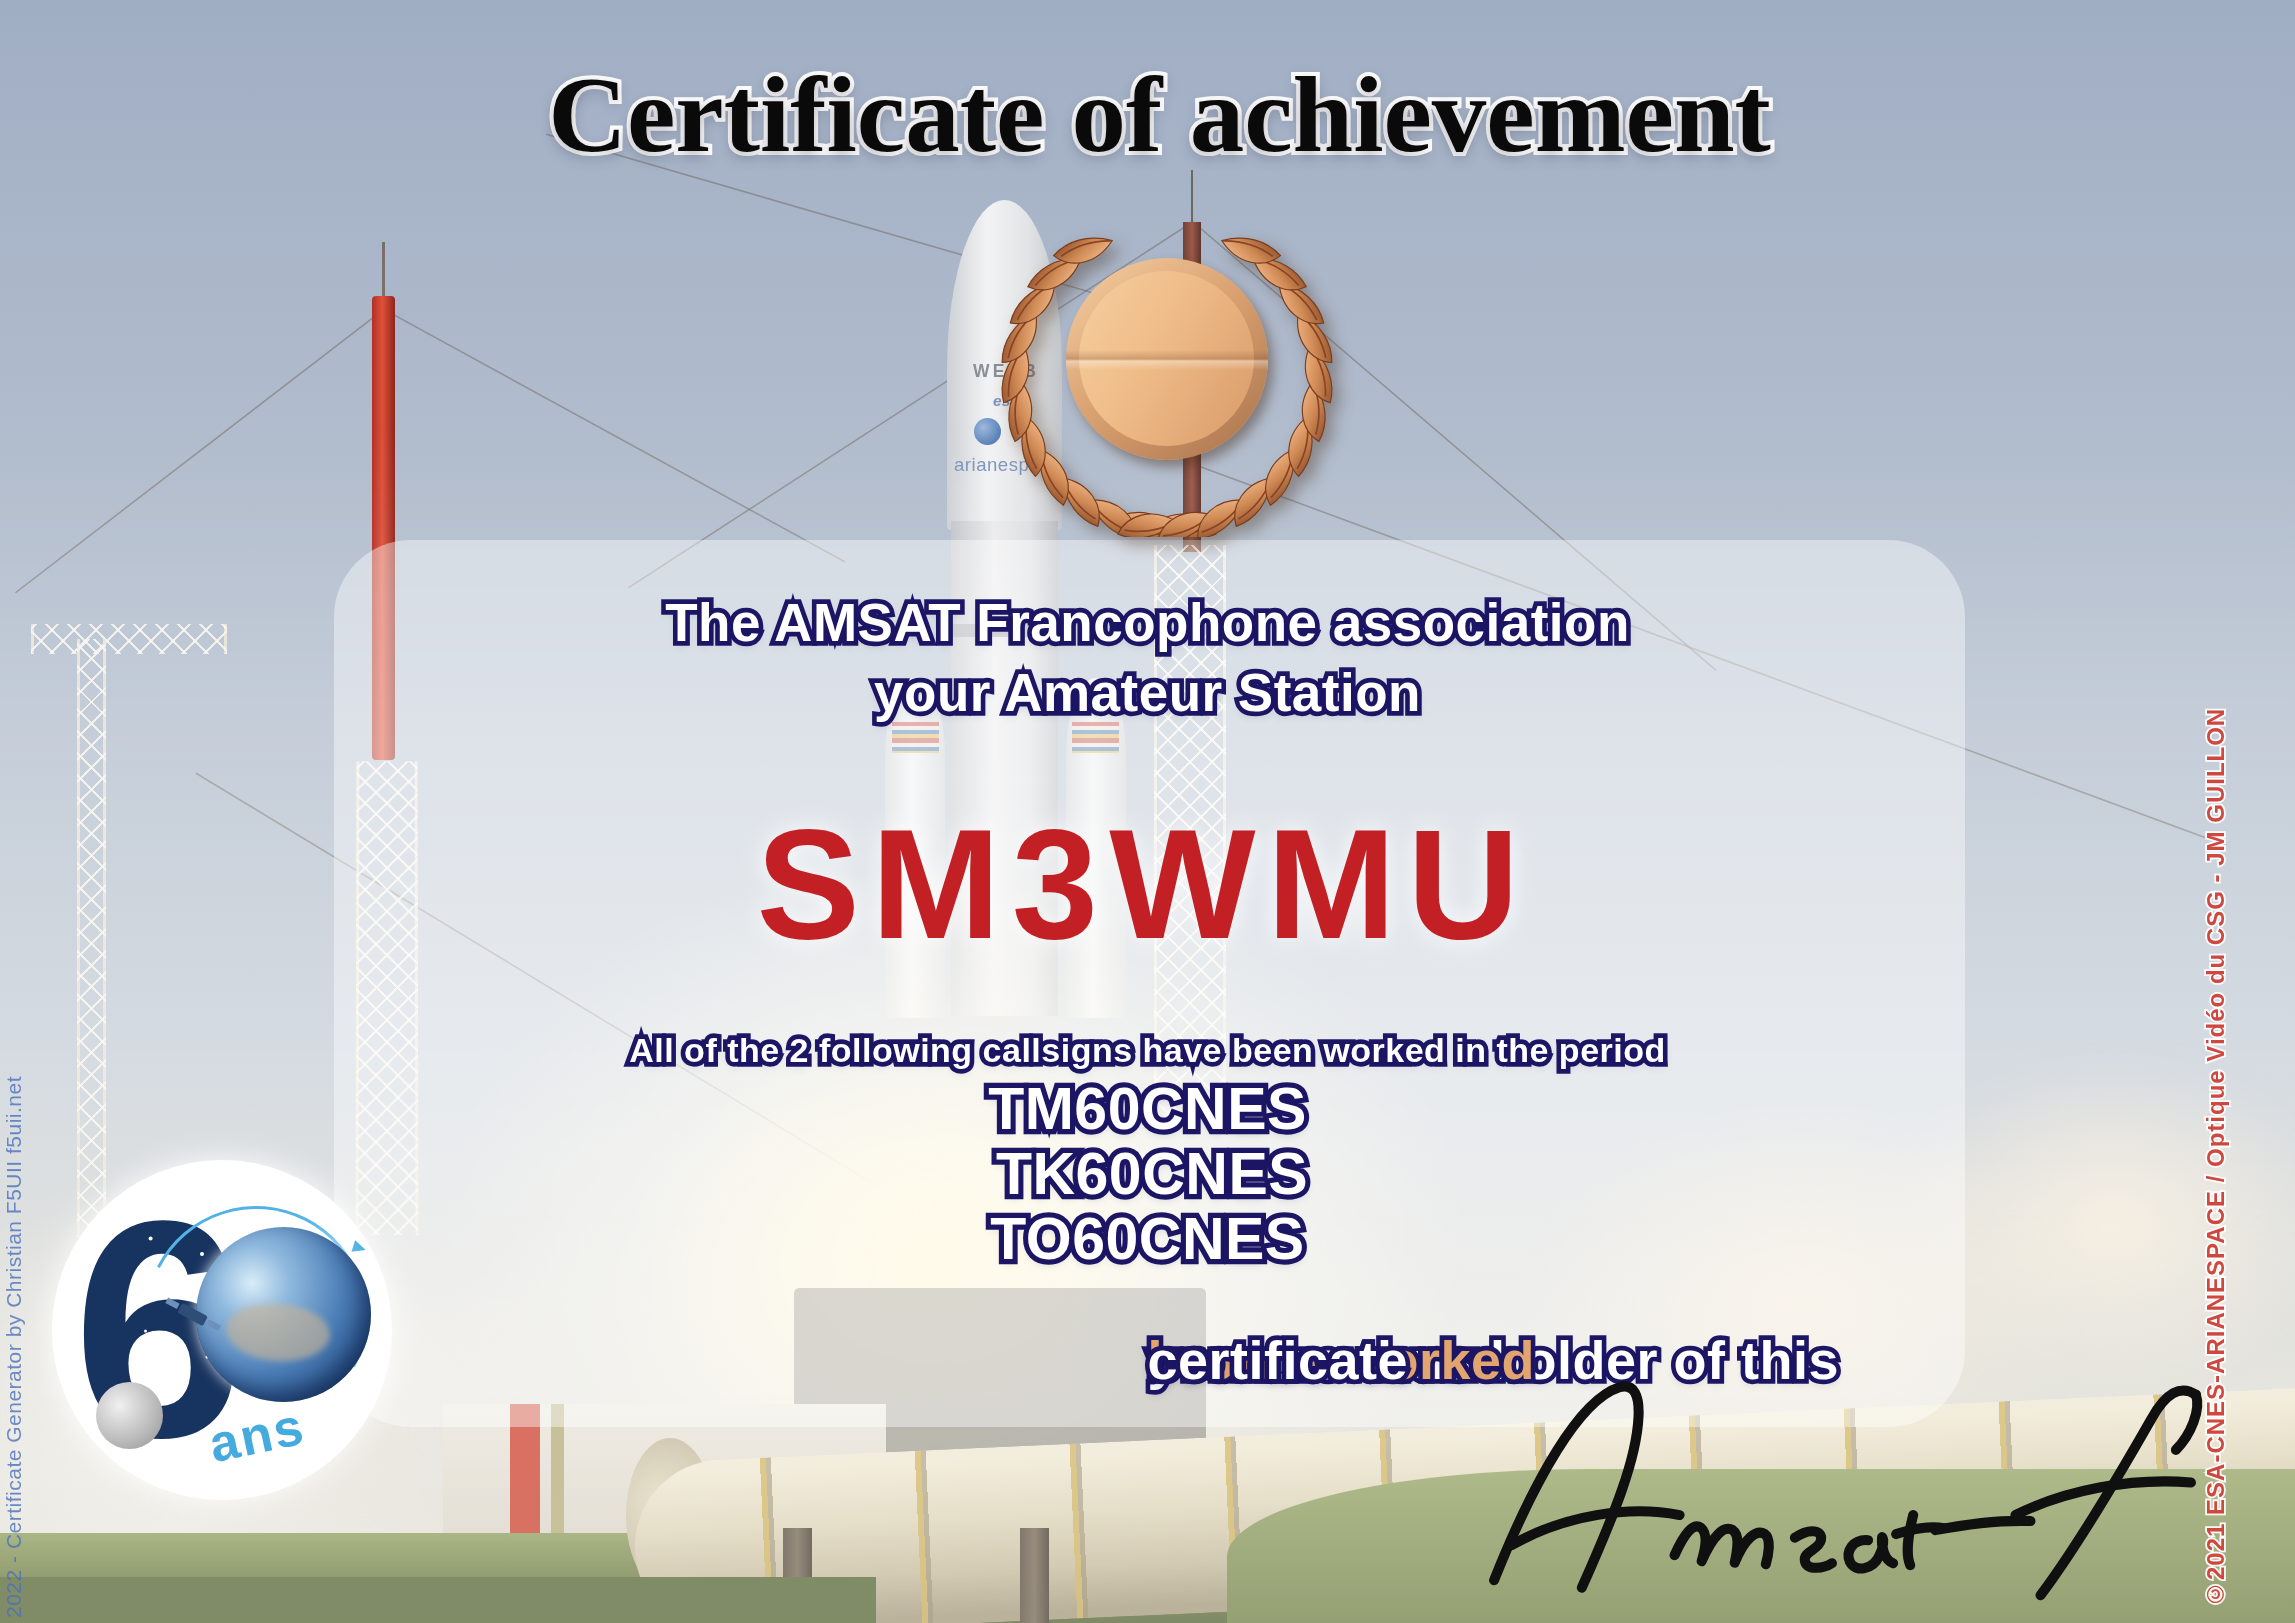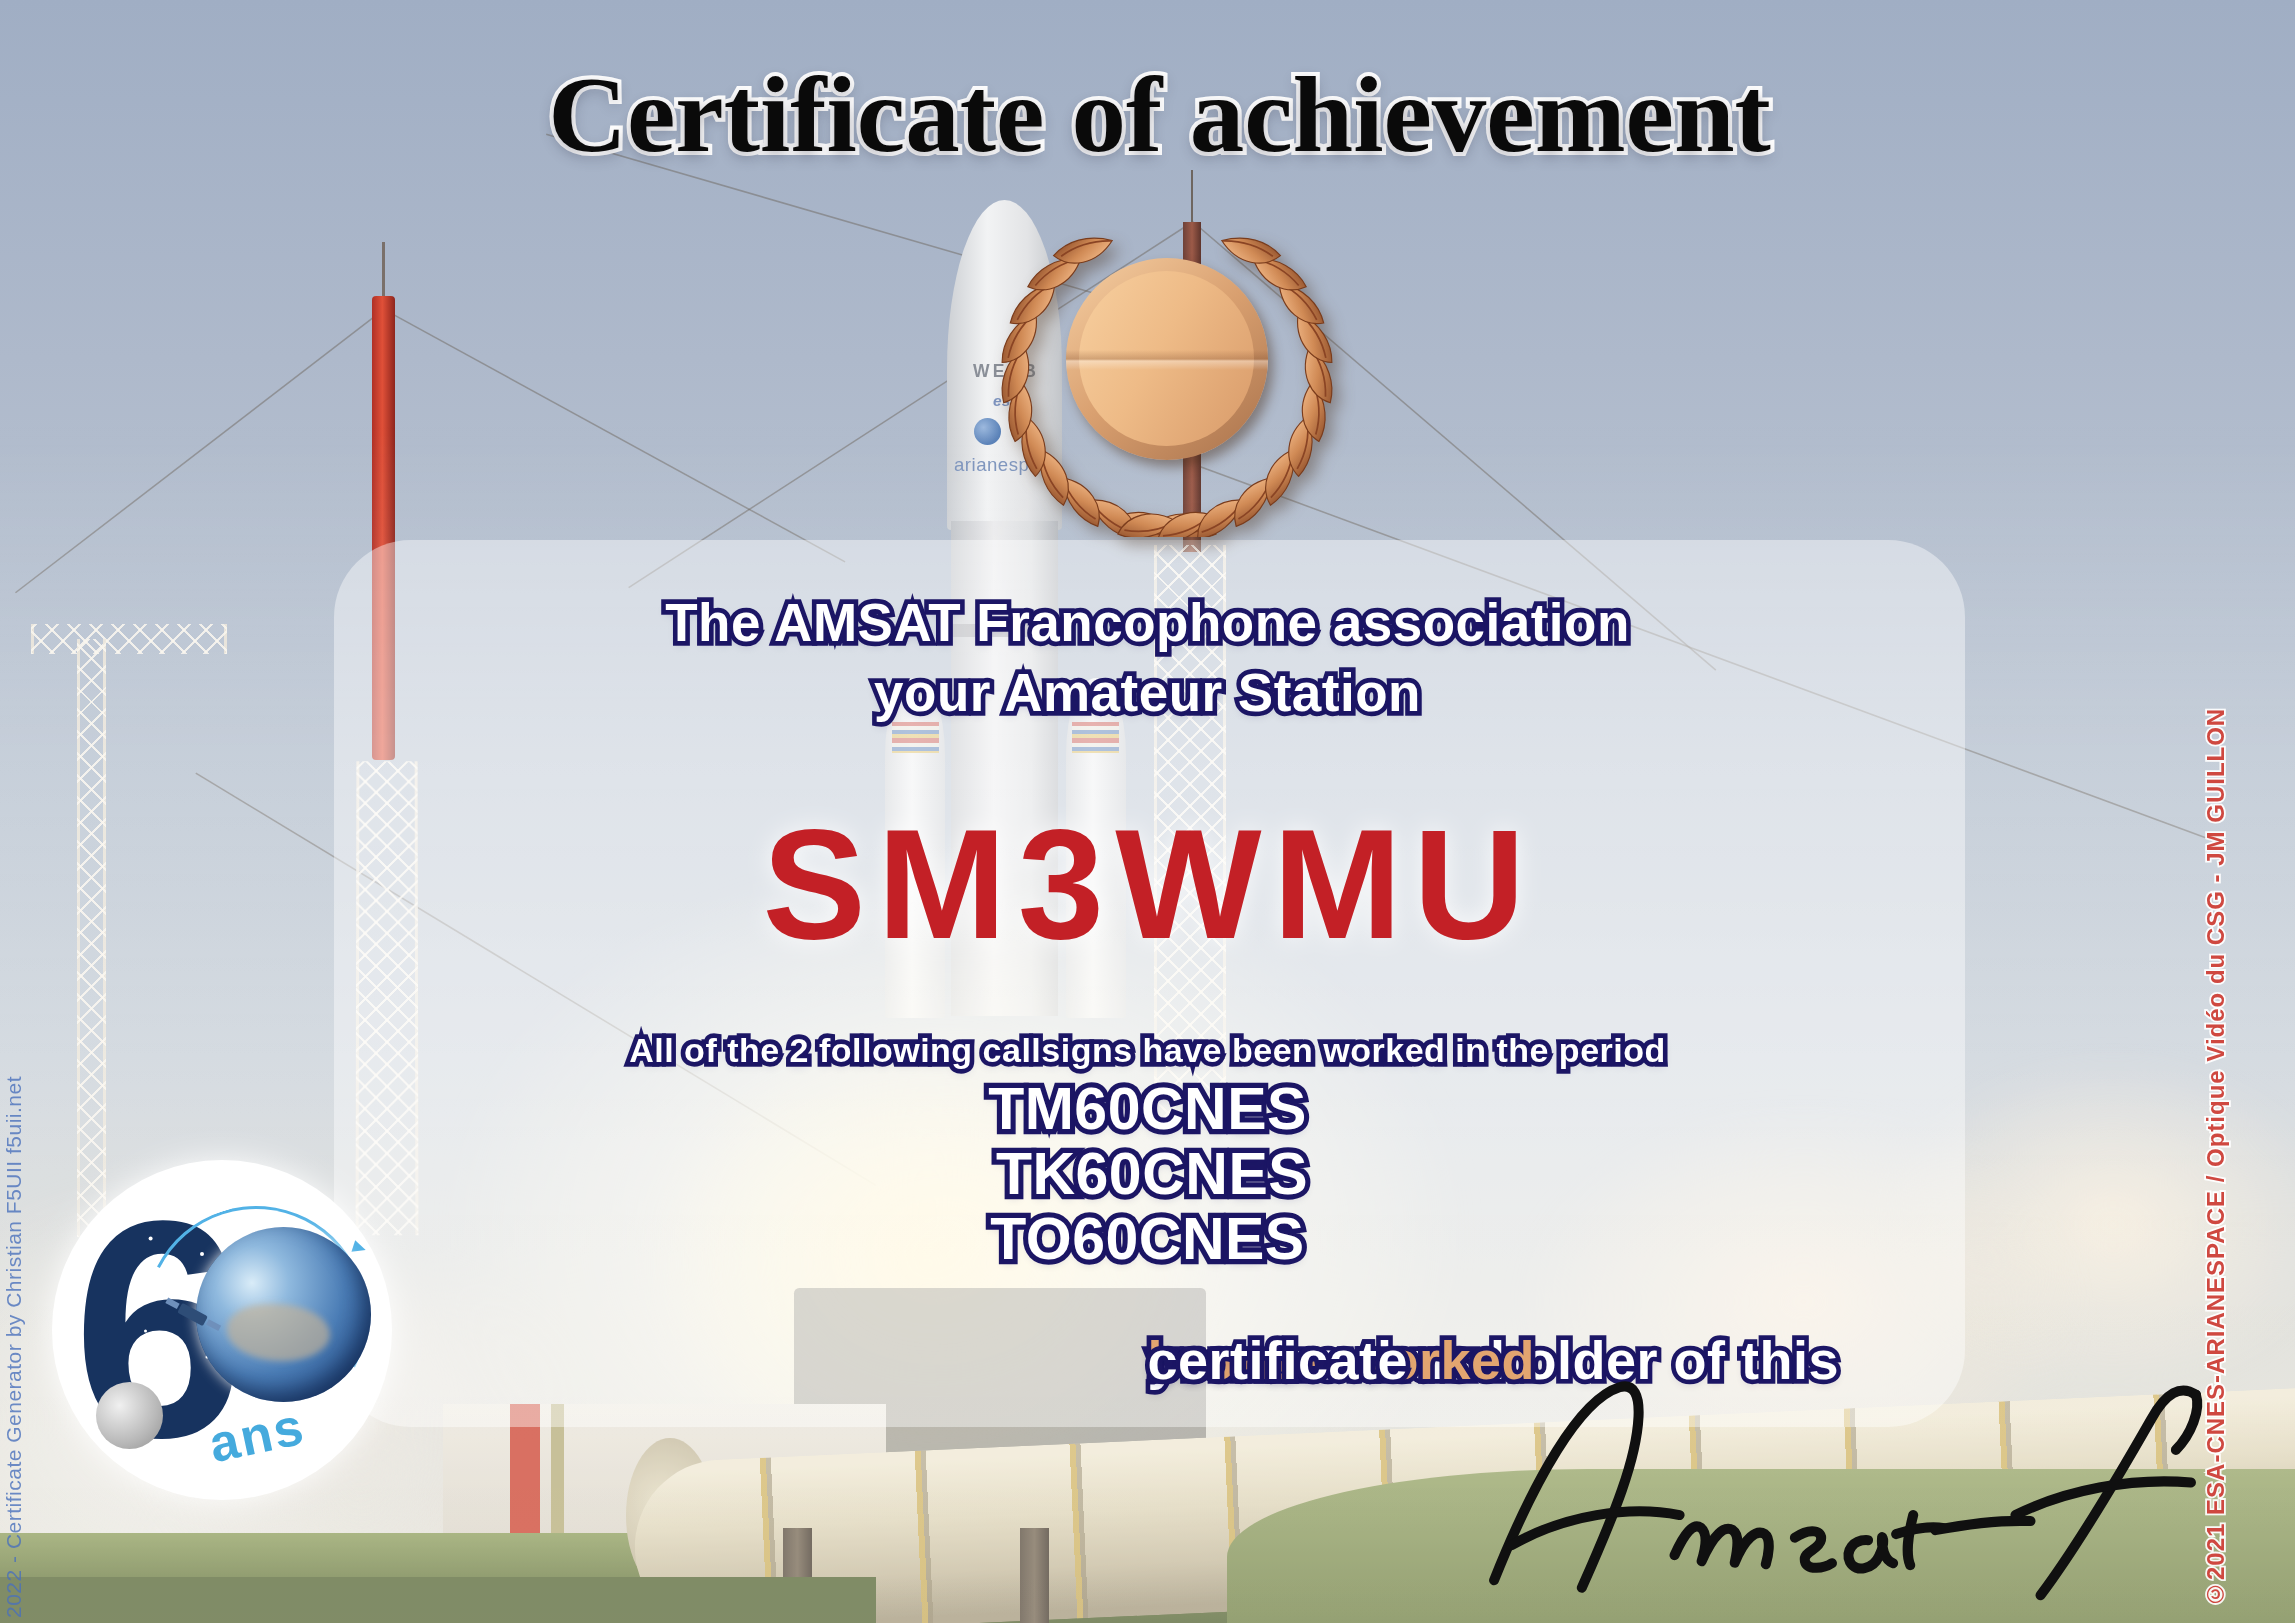--- a/index.html
+++ b/index.html
@@ -81,21 +81,21 @@
       background:linear-gradient(120deg,#f7cf9f 0%,#eebb87 45%,#d89a69 100%);}
   .medal-band{left:0;top:92px;width:202px;height:19.6px;
       background:linear-gradient(180deg,rgba(120,70,40,0),rgba(120,70,40,.28) 45%,rgba(255,255,255,.35) 55%,rgba(255,255,255,0));}
 
   
   .ot{left:0;width:2295px;text-align:center;color:#fff;font-weight:bold;
       -webkit-text-stroke:9.3px #1d1766;paint-order:stroke fill;letter-spacing:0.5px;
       text-shadow:0 4.1px 9.3px rgba(20,16,90,.2);}
   .intro{top:588px;font-size:53px;line-height:70px;}
   .station{left:0;top:807px;width:2287px;text-align:center;font-weight:bold;font-size:155px;line-height:155px;
-      color:#c32026;letter-spacing:11.3px;text-shadow:0 0 24px rgba(255,255,255,.85);margin-left:6px;}
+      color:#c32026;letter-spacing:11.3px;text-shadow:0 0 24px rgba(255,255,255,.85);}
   .period{top:1016px;font-size:34px;line-height:68px;}
   .worked{top:1077px;font-size:59px;line-height:65px;-webkit-text-stroke:10.3px #1d1766;}
   .award{top:1329px;font-size:54px;}
   .award .bronze{position:static;color:#e2a570;}
   .award span{position:static;}
 
   
   .signature{left:1464px;top:1361px;width:752px;height:258px;}
 
   

